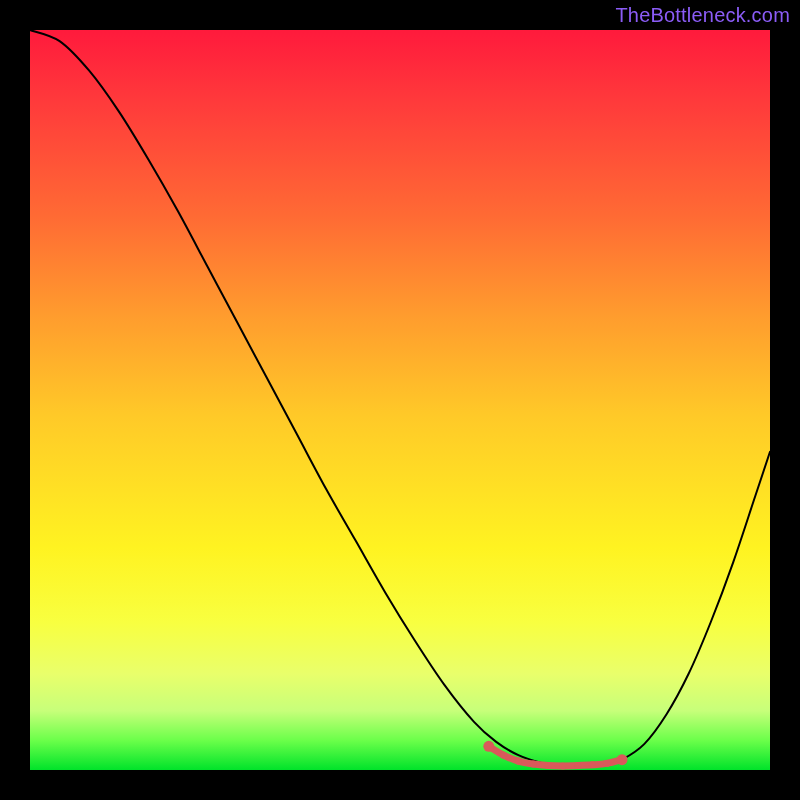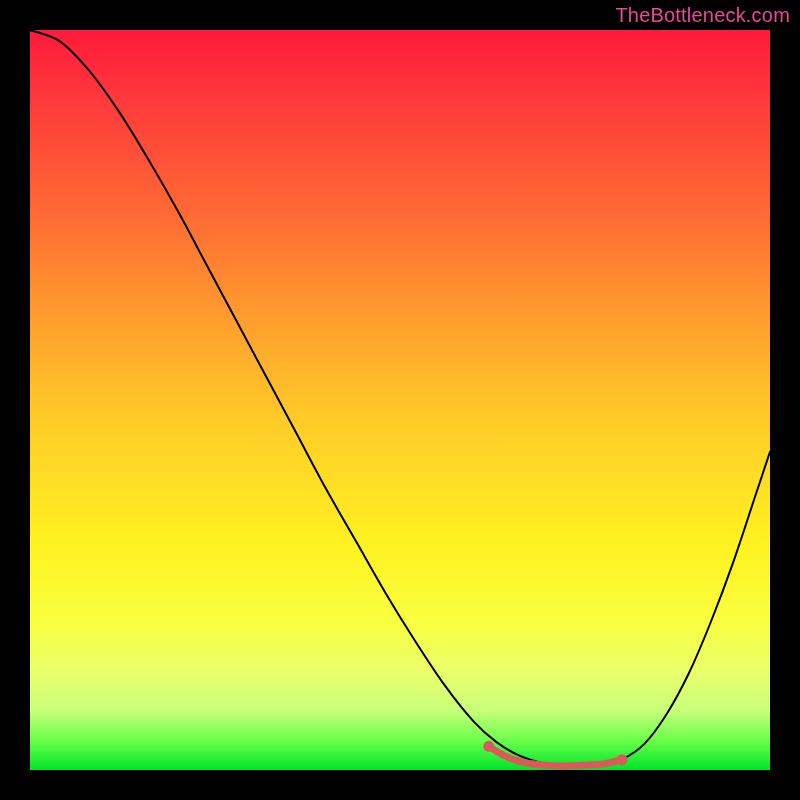--- a/index.html
+++ b/index.html
@@ -36,21 +36,21 @@
       #e9ff6b 87%,
       #c7ff7a 92%,
       #6bff4a 96%,
       #00e32a 100%
     );
   }
   .watermark {
     position: absolute;
     top: 4px;
     right: 10px;
-    color: #ec4899;
+    color: #8b5cf6;
     font-size: 20px;
     font-weight: 500;
     letter-spacing: 0.2px;
     user-select: none;
   }
   svg.curve {
     position: absolute;
     left: 0;
     top: 0;
     width: 740px;

